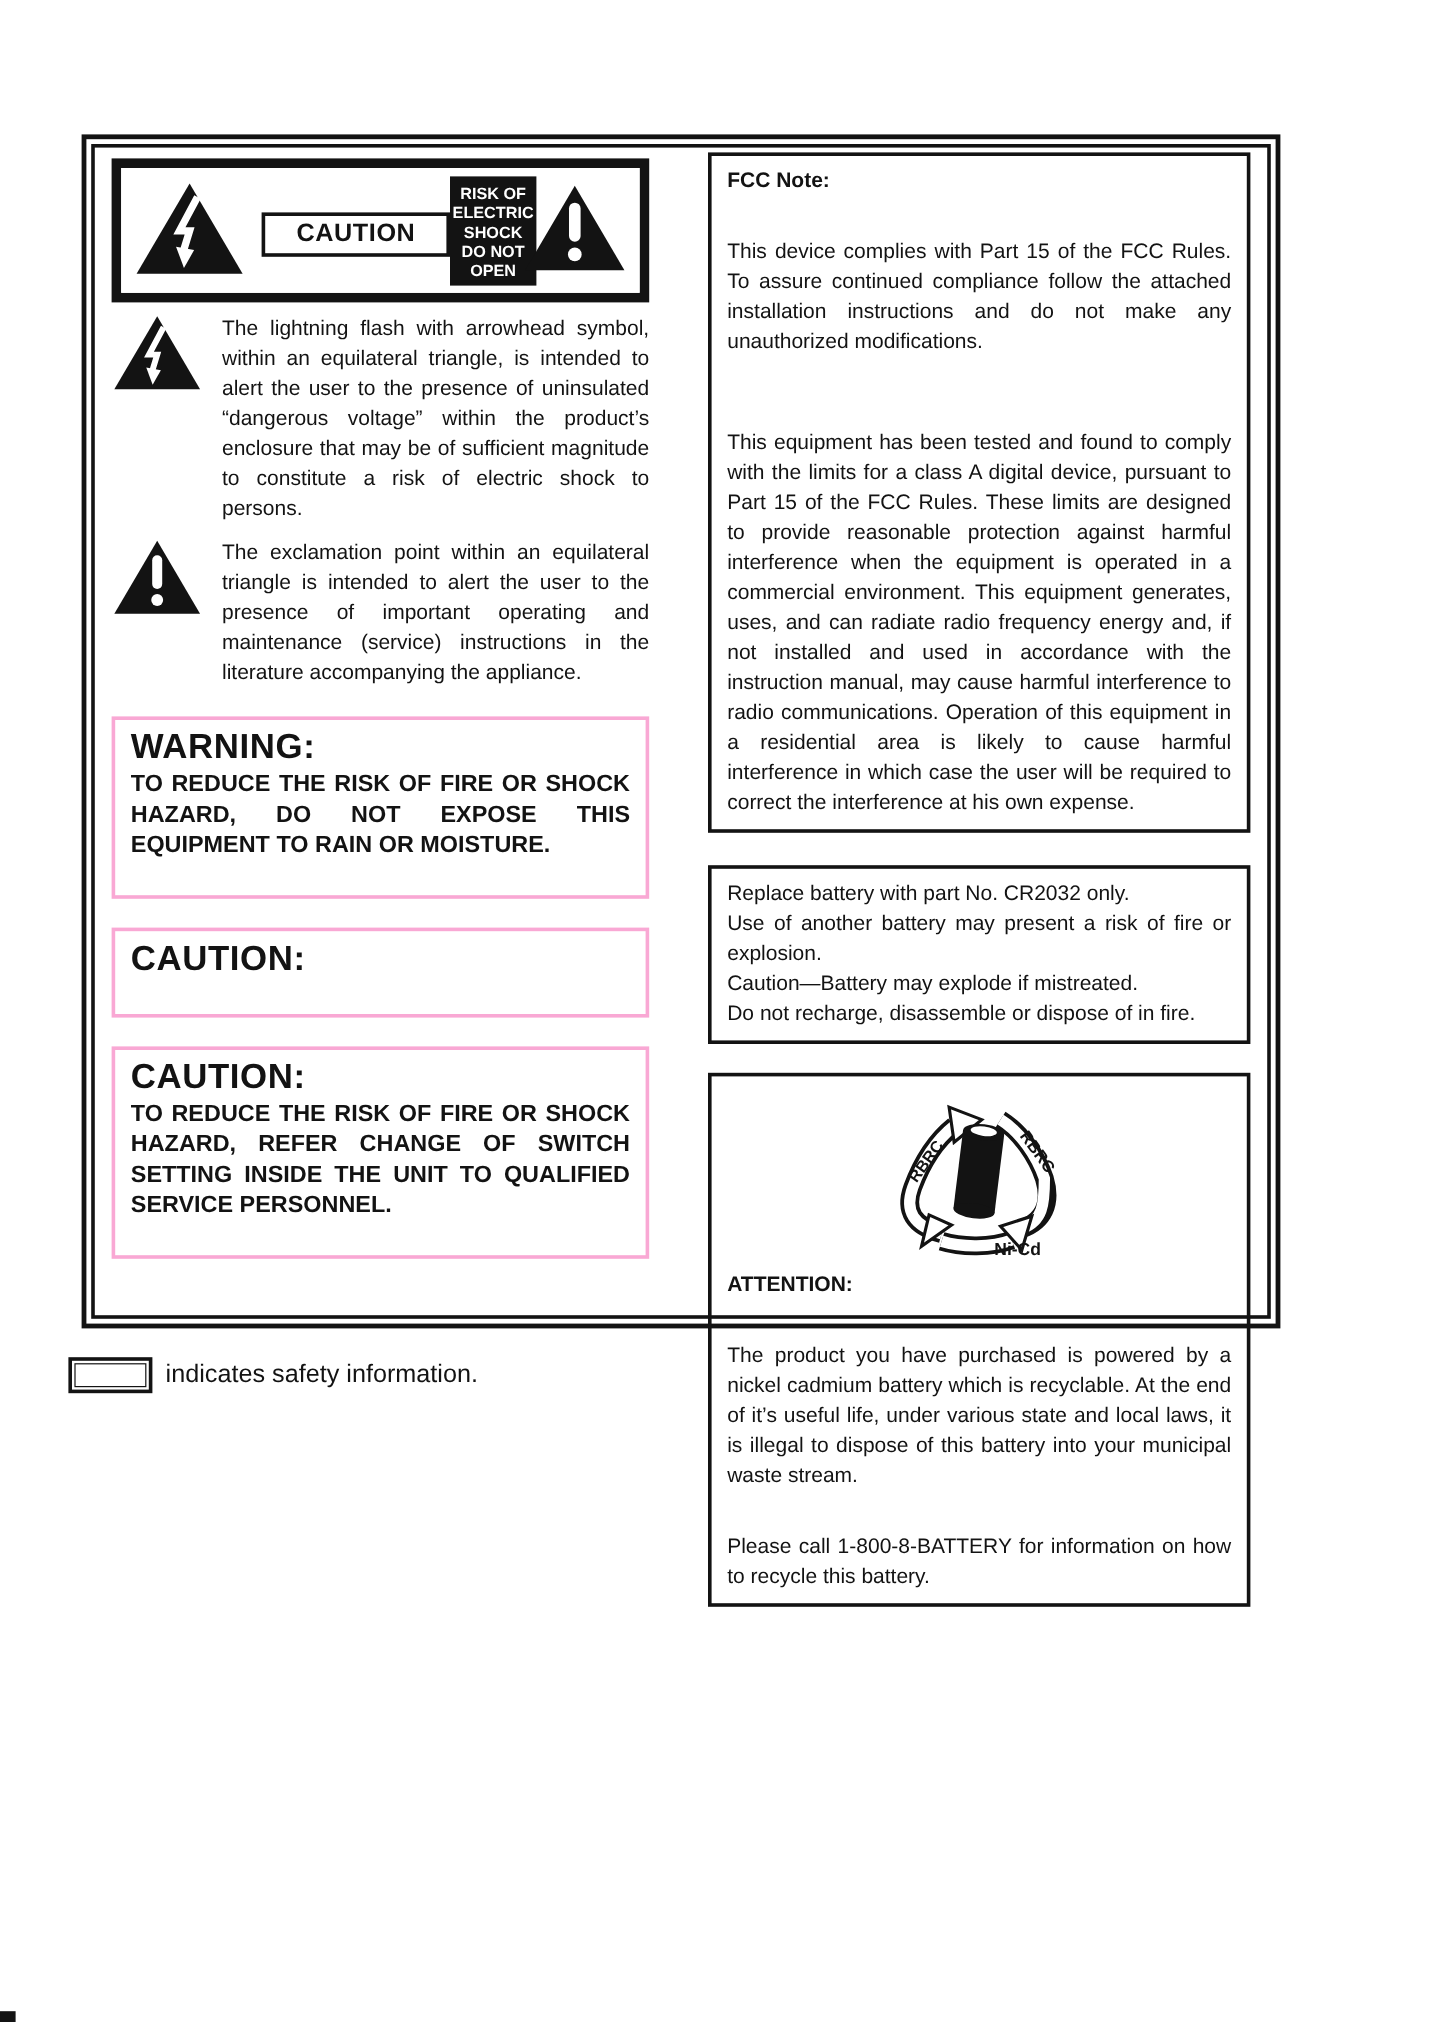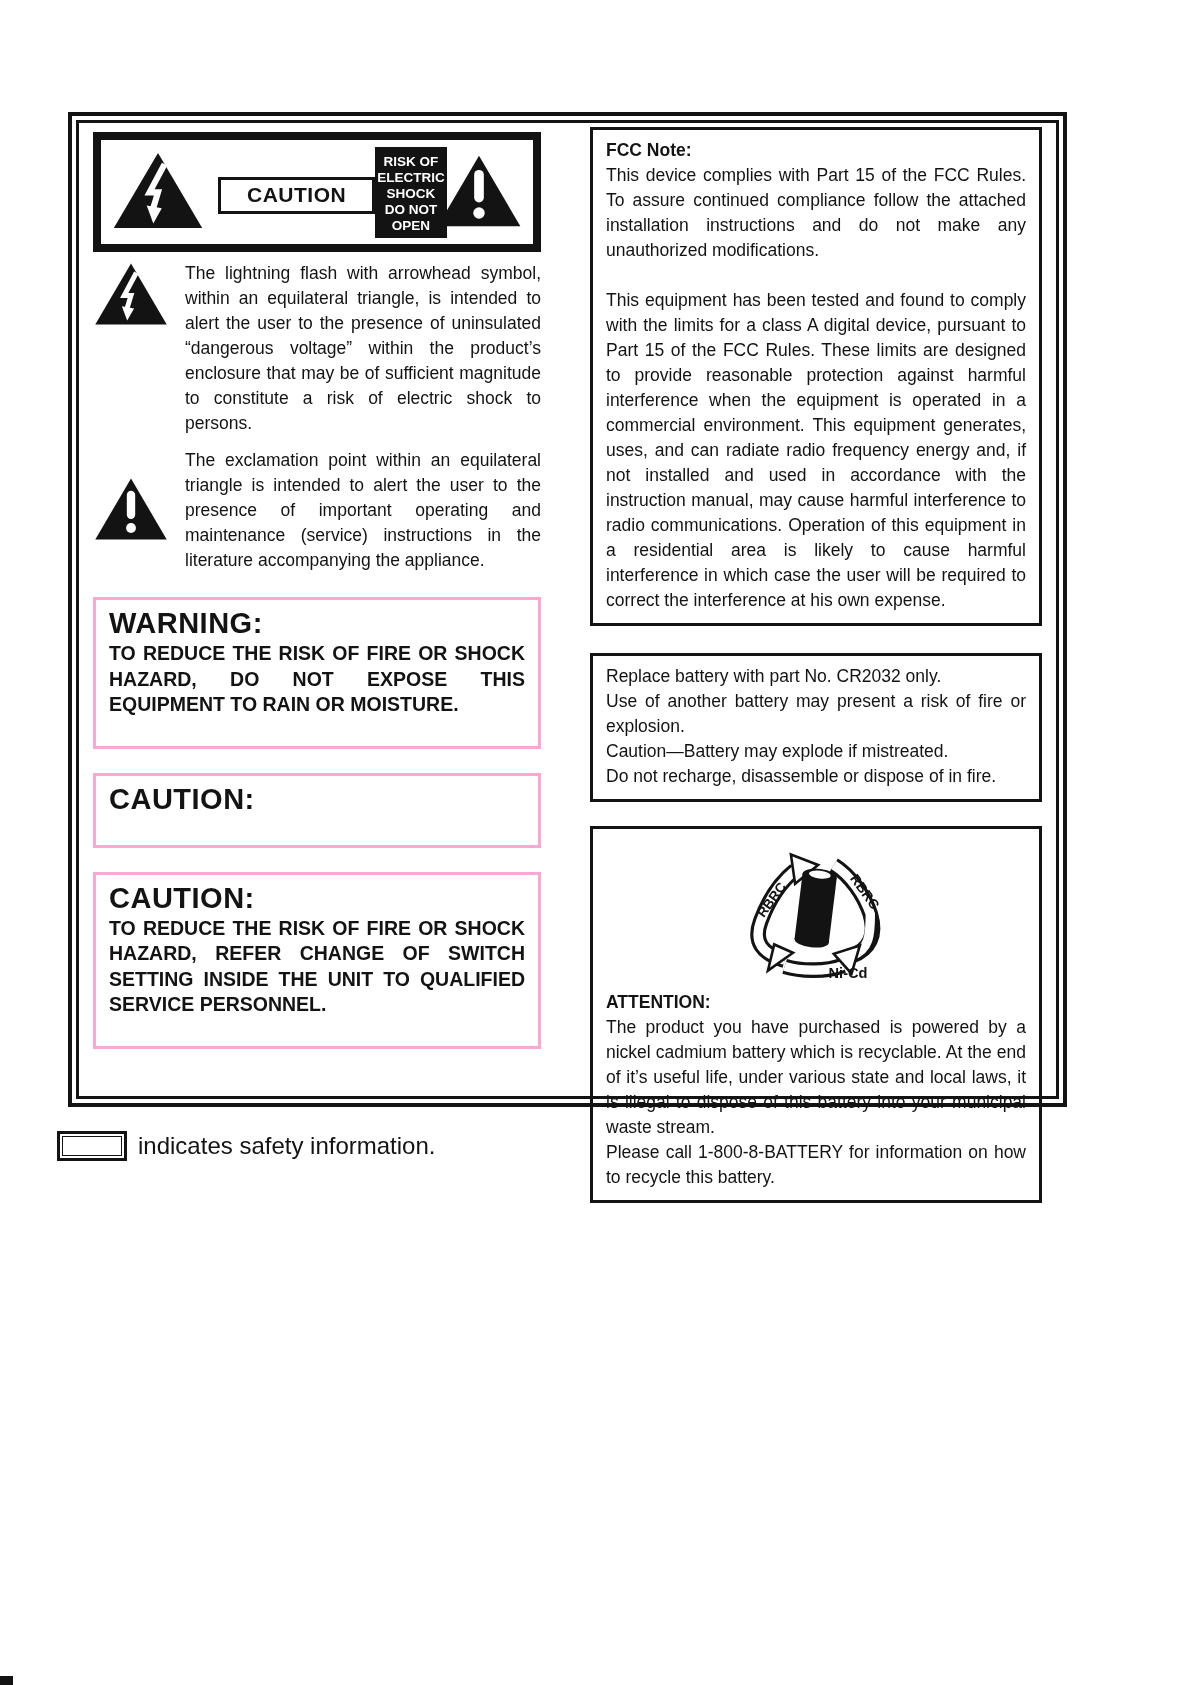--- a/index.html
+++ b/index.html
@@ -39,34 +39,34 @@
   .sym-text { flex:1; font-size:17.5px; line-height:25px; text-align:justify; }
 
   
   .alert-box { border:3px solid #f9a8d4; padding:5px 13px 28px; margin-top:24px; }
   .alert-title { font-size:29px; font-weight:bold; letter-spacing:.5px; line-height:36px; }
   .alert-body { font-size:19.5px; font-weight:bold; line-height:25.5px; text-align:justify; }
 
   
   .note-box { border:3px solid #131313; padding:8px 13px 10px; font-size:17.5px; line-height:25px; }
   .note-title { font-weight:bold; }
-  .note-para { text-align:justify; }
+  .note-para { text-align:justify;margin-top:34px; }
   .note-gap { height:25px; }
 
   .battery-box { margin-top:27px; }
   .battery-box .note-para { margin:0; }
 
   .recycle-box { margin-top:24px; }
   .logo-wrap { text-align:center; padding:4px 0 2px; }
 
   
   .footer { position:absolute; left:57px; top:1131px; display:flex; align-items:center; gap:11px; }
   .safety-chip { width:60px; height:20px; border:3px solid #131313; padding:2px; display:inline-block; }
   .safety-chip-in { display:block; width:100%; height:100%; border:1.5px solid #131313; box-sizing:border-box; }
-  .footer-text { font-size:24px; }
+  .footer-text { font-size:21px; }
 
   .scan-artifact { position:absolute; left:0; top:1676px; width:13px; height:9px; background:#131313; }
 </style>
 </head>
 <body>
 
 <div class="frame">
   <div class="frame-in">
 
     <div class="col-left">
@@ -101,21 +101,21 @@
         <span class="sym-icon">
           <svg width="76" height="66" viewBox="0 0 100 86">
             <polygon points="50,3 97,83 3,83" fill="#131313"></polygon>
             <path d="M57 15 L41 45 L50 45 L44.5 63" stroke="#ffffff" stroke-width="6.5" fill="none"></path>
             <polygon points="45,78 38,59 54,62" fill="#ffffff"></polygon>
           </svg>
         </span>
         <div class="sym-text">The lightning flash with arrowhead symbol, within an equilateral triangle, is intended to alert the user to the presence of uninsulated “dangerous voltage” within the product’s enclosure that may be of sufficient magnitude to constitute a risk of electric shock to persons.</div>
       </div>
 
-      <div class="sym-row" style="margin-top:12px;align-items:center;">
+      <div class="sym-row" style="margin-top:12px;">
         <span class="sym-icon">
           <svg width="76" height="66" viewBox="0 0 100 86">
             <polygon points="50,3 97,83 3,83" fill="#131313"></polygon>
             <rect x="44.5" y="19" width="11" height="37" rx="5.5" fill="#ffffff"></rect>
             <circle cx="50" cy="68" r="6.5" fill="#ffffff"></circle>
           </svg>
         </span>
         <div class="sym-text">The exclamation point within an equilateral triangle is intended to alert the user to the presence of important operating and maintenance (service) instructions in the literature accompanying the appliance.</div>
       </div>
 

